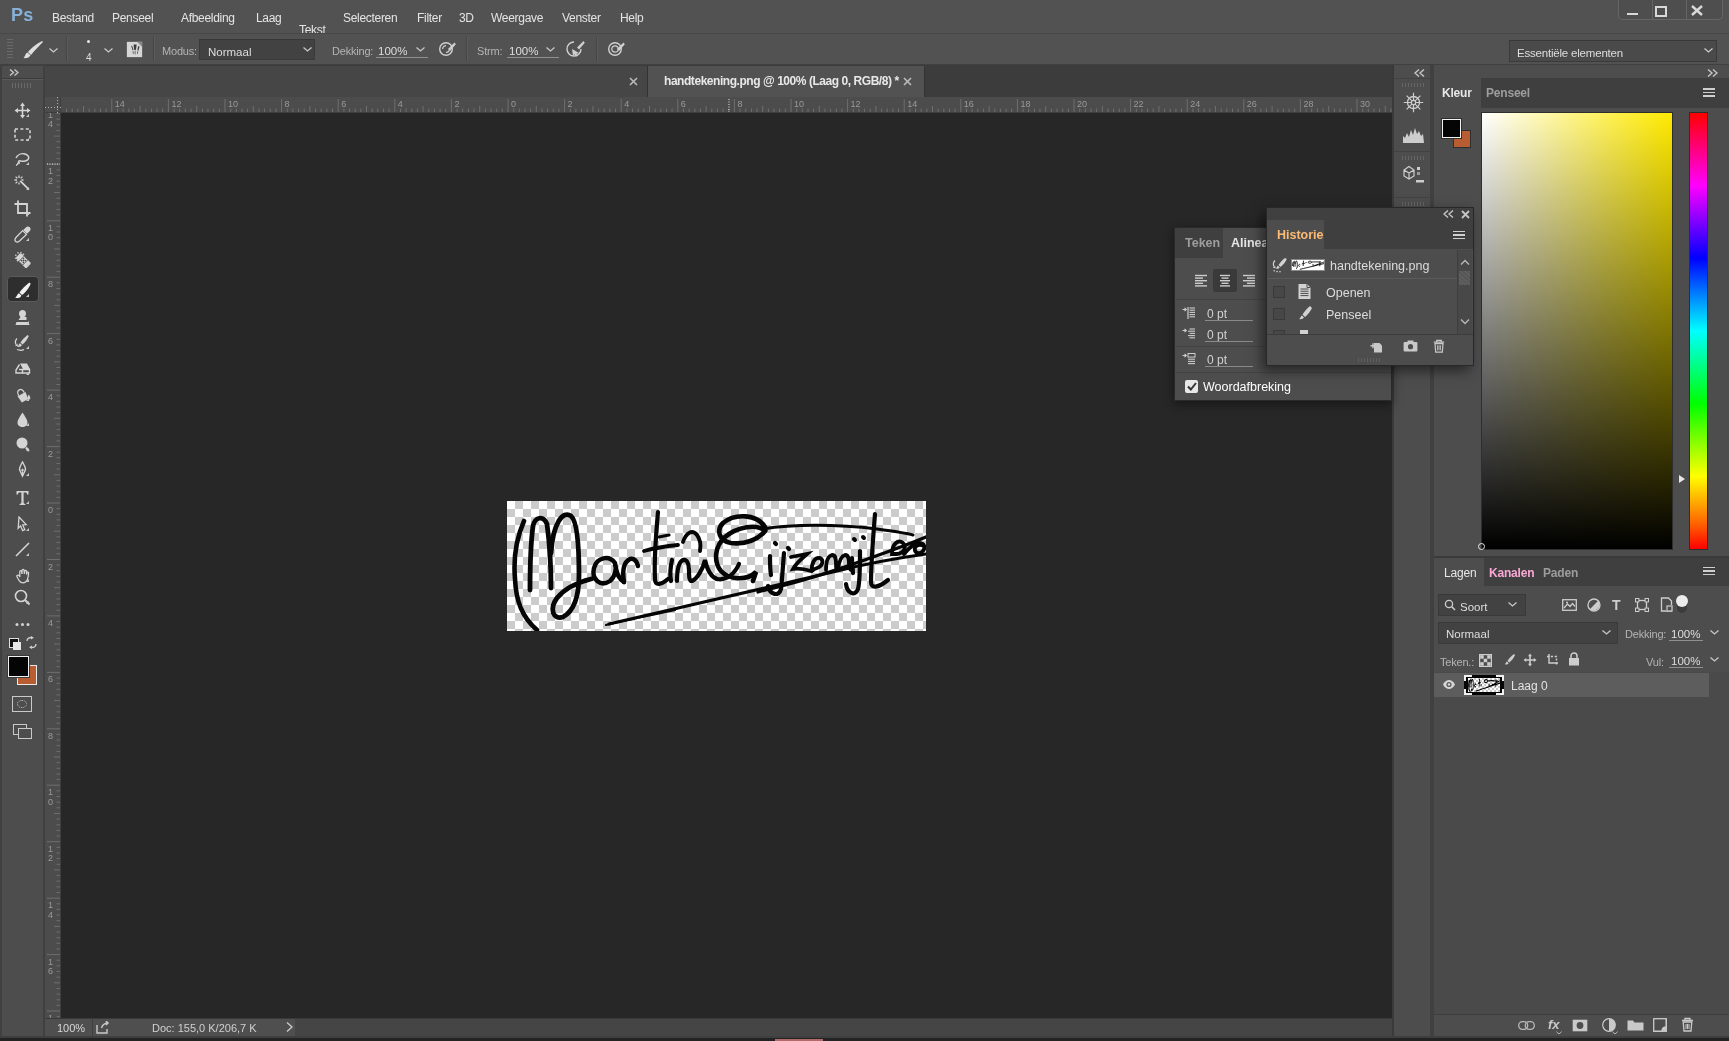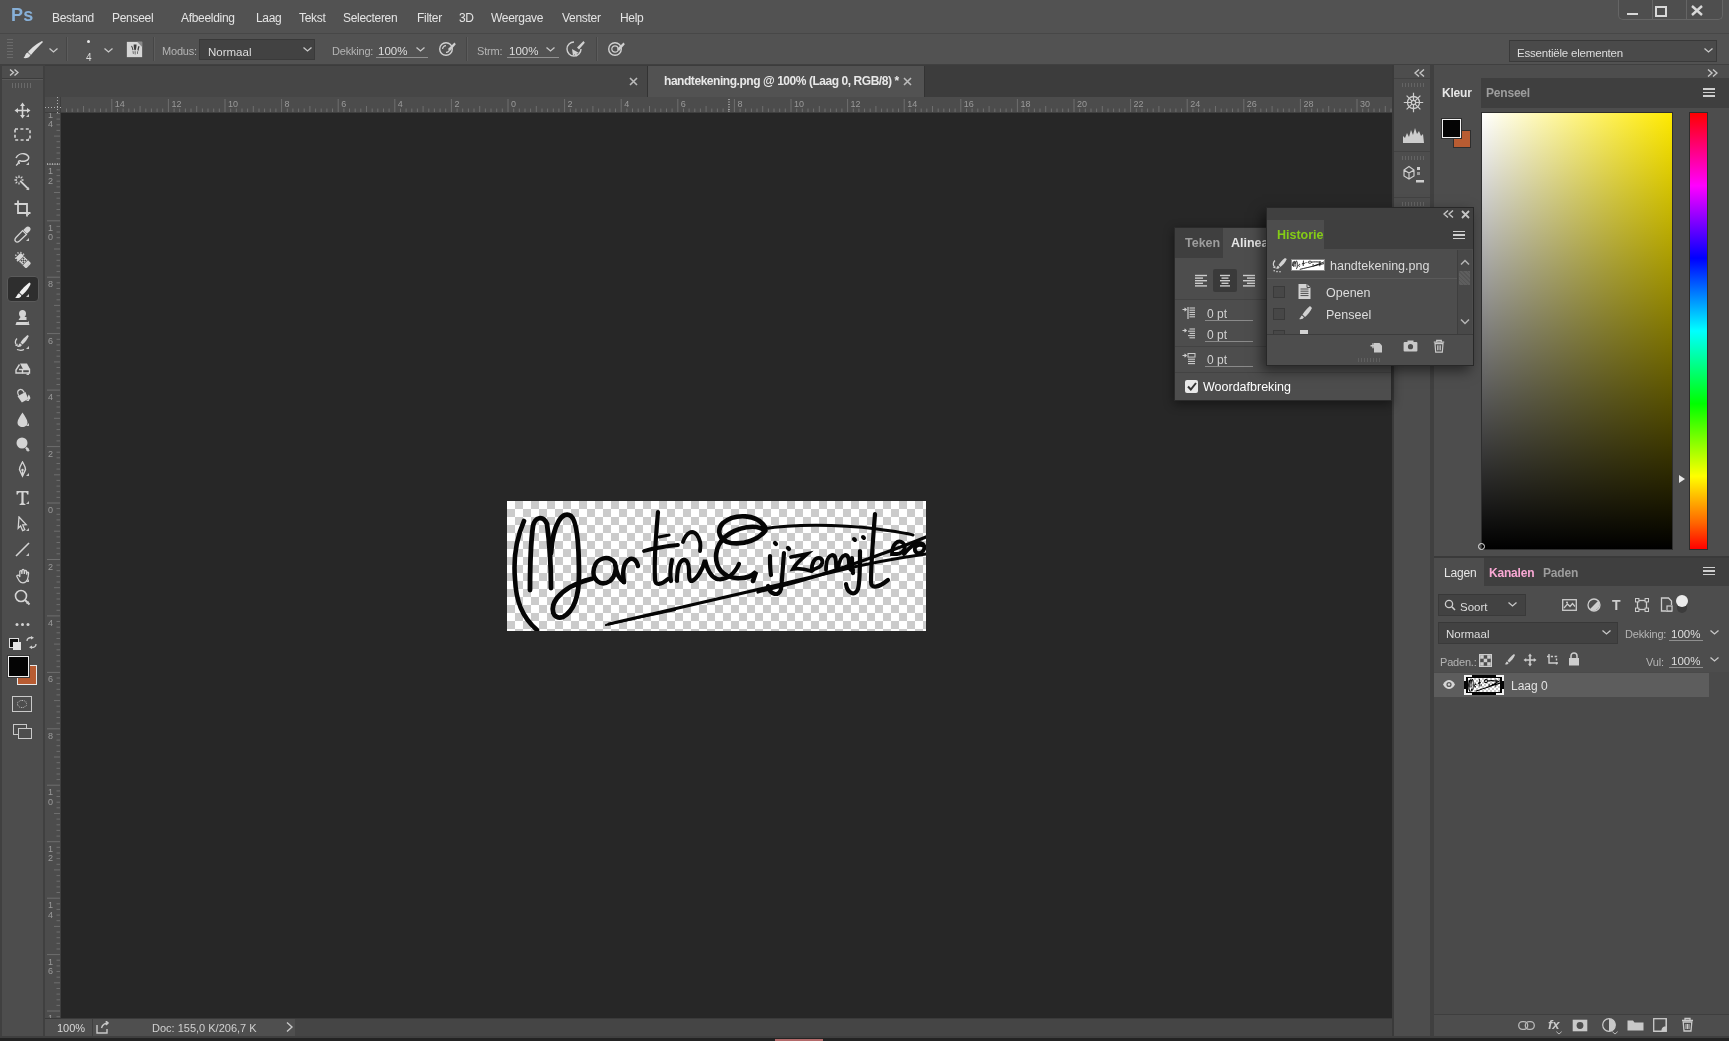--- a/index.html
+++ b/index.html
@@ -14,21 +14,21 @@
     border-left:3px solid transparent;border-bottom:3px solid #c8c8c8;}
 </style></head><body>
 <div class="app">
 
 <div class="a" style="left:0;top:0;width:1729px;height:33px;background:#525252"></div>
 <div class="a menu" style="left:11px;top:5px;font-size:18px;font-weight:bold;color:#87b0d8;letter-spacing:0.2px">Ps</div>
 <div class="a menu" style="left:52px;top:11px">Bestand</div>
 <div class="a menu" style="left:112px;top:11px">Penseel</div>
 <div class="a menu" style="left:181px;top:11px">Afbeelding</div>
 <div class="a menu" style="left:256px;top:11px">Laag</div>
-<div class="a menu" style="left:299px;top:11px">Tekst</div>
+<div class="a menu" style="left:299px;top:23px">Tekst</div>
 <div class="a menu" style="left:343px;top:11px">Selecteren</div>
 <div class="a menu" style="left:417px;top:11px">Filter</div>
 <div class="a menu" style="left:459px;top:11px">3D</div>
 <div class="a menu" style="left:491px;top:11px">Weergave</div>
 <div class="a menu" style="left:562px;top:11px">Venster</div>
 <div class="a menu" style="left:620px;top:11px">Help</div>
 <div class="a" style="left:1618px;top:0;width:103px;height:19px;border:1px solid #656565;border-top:none;border-radius:0 0 5px 5px;background:#4e4e4e"></div>
 <div class="a" style="left:1652px;top:0;width:1px;height:19px;background:#656565"></div>
 <div class="a" style="left:1686px;top:0;width:1px;height:19px;background:#656565"></div>
 <div class="a" style="left:1627px;top:13px;width:11px;height:2px;background:#d8d8d8"></div>
@@ -896,21 +896,21 @@
 <div class="a val" style="left:1446px;top:628px;font-size:11.5px">Normaal</div>
 <svg class="a" style="left:1602px;top:630px" width="9" height="5" viewBox="0 0 9 5">
       <path d="M0.5 0.5 L4.5 4 L8.5 0.5" fill="none" stroke="#c8c8c8" stroke-width="1.3"></path>
     </svg>
 <div class="a lbl" style="left:1625px;top:628px;font-size:11px">Dekking:</div>
 <div class="a val" style="left:1671px;top:628px;font-size:11.5px">100%</div>
 <div class="a" style="left:1669px;top:640px;width:34px;height:1px;background:#8f8f8f"></div>
 <svg class="a" style="left:1710px;top:630px" width="9" height="5" viewBox="0 0 9 5">
       <path d="M0.5 0.5 L4.5 4 L8.5 0.5" fill="none" stroke="#c8c8c8" stroke-width="1.3"></path>
     </svg>
-<div class="a lbl" style="left:1440px;top:656px;font-size:11px">Paden.:</div>
+<div class="a lbl" style="left:1440px;top:656px;font-size:11px">Teken.:</div>
 <svg class="a" style="left:1479px;top:654px" width="13" height="13" viewBox="0 0 13 13">
 <rect x="0.6" y="0.6" width="11.8" height="11.8" fill="none" stroke="#cdcdcd" stroke-width="1.2"></rect>
 <rect x="1.2" y="1.2" width="3.5" height="3.5" fill="#cdcdcd"></rect>
       <rect x="8.2" y="1.2" width="3.5" height="3.5" fill="#cdcdcd"></rect>
 <rect x="4.7" y="4.7" width="3.5" height="3.5" fill="#cdcdcd"></rect>
       <rect x="1.2" y="8.2" width="3.5" height="3.5" fill="#cdcdcd"></rect>
 <rect x="8.2" y="8.2" width="3.5" height="3.5" fill="#cdcdcd"></rect>
     </svg>
 <svg class="a" style="left:1502px;top:653px" width="14" height="14" viewBox="0 0 14 14">
 <path d="M12 1 C9.5 2.8 7 5.5 5.5 7.8 L7.2 9.5 C9.5 7.8 11.8 5 13 2 Z" fill="#cdcdcd"></path>
@@ -1057,21 +1057,21 @@
 <div class="a" style="left:1266px;top:207px;width:208px;height:159px;background:#4d4d4d;border:1px solid #282828;box-shadow:-4px 5px 12px rgba(0,0,0,0.5);box-sizing:border-box"></div>
 <div class="a" style="left:1267px;top:208px;width:206px;height:12px;background:#404040"></div>
 <svg class="a" style="left:1443px;top:210px" width="11" height="8" viewBox="0 0 11 8">
 <path d="M5 0.5 L1 4 L5 7.5 M10 0.5 L6 4 L10 7.5" fill="none" stroke="#c6c6c6" stroke-width="1.4"></path>
     </svg>
 <svg class="a" style="left:1461px;top:210px" width="9" height="9" viewBox="0 0 9 9">
       <path d="M1 1 L8 8 M8 1 L1 8" stroke="#c6c6c6" stroke-width="1.8"></path>
     </svg>
 <div class="a" style="left:1267px;top:220px;width:206px;height:29px;background:#3f3f3f"></div>
 <div class="a" style="left:1267px;top:220px;width:57px;height:29px;background:#4d4d4d"></div>
-<div class="a" style="left:1277px;top:228px;color:#84cc16;font-size:12.5px;font-weight:bold">Historie</div>
+<div class="a" style="left:1277px;top:228px;color:#fdba74;font-size:12.5px;font-weight:bold">Historie</div>
 <div class="a" style="left:1453px;top:231px;width:12px;height:9px;background:repeating-linear-gradient(to bottom,#cfcfcf 0 1.5px,transparent 1.5px 3.5px)"></div>
 <svg class="a" style="left:1271px;top:257px" width="17" height="16" viewBox="0 0 17 16">
 <path d="M14 1 C11.5 3 9 5.5 7.5 8 L9.5 10 C12 8 14.5 5 15.8 2 Z" fill="#d2d2d2"></path>
 <path d="M7 8.8 C5.8 9.3 6 10.6 4.8 11.6 C6.4 12.1 8.2 11.4 8.6 10.2 Z" fill="#d2d2d2"></path>
 <path d="M4 3.5 C2.5 5 2 7.5 3 9.5" fill="none" stroke="#d2d2d2" stroke-width="1.2"></path>
 <path d="M1.8 10.5 L4.2 8.7 L4.6 11.6 Z" fill="#d2d2d2"></path>
 <circle cx="3.2" cy="13.8" r="0.8" fill="#d2d2d2"></circle>
       <circle cx="6" cy="14.6" r="0.8" fill="#d2d2d2"></circle>
       <circle cx="9" cy="14.8" r="0.8" fill="#d2d2d2"></circle>
     </svg>

